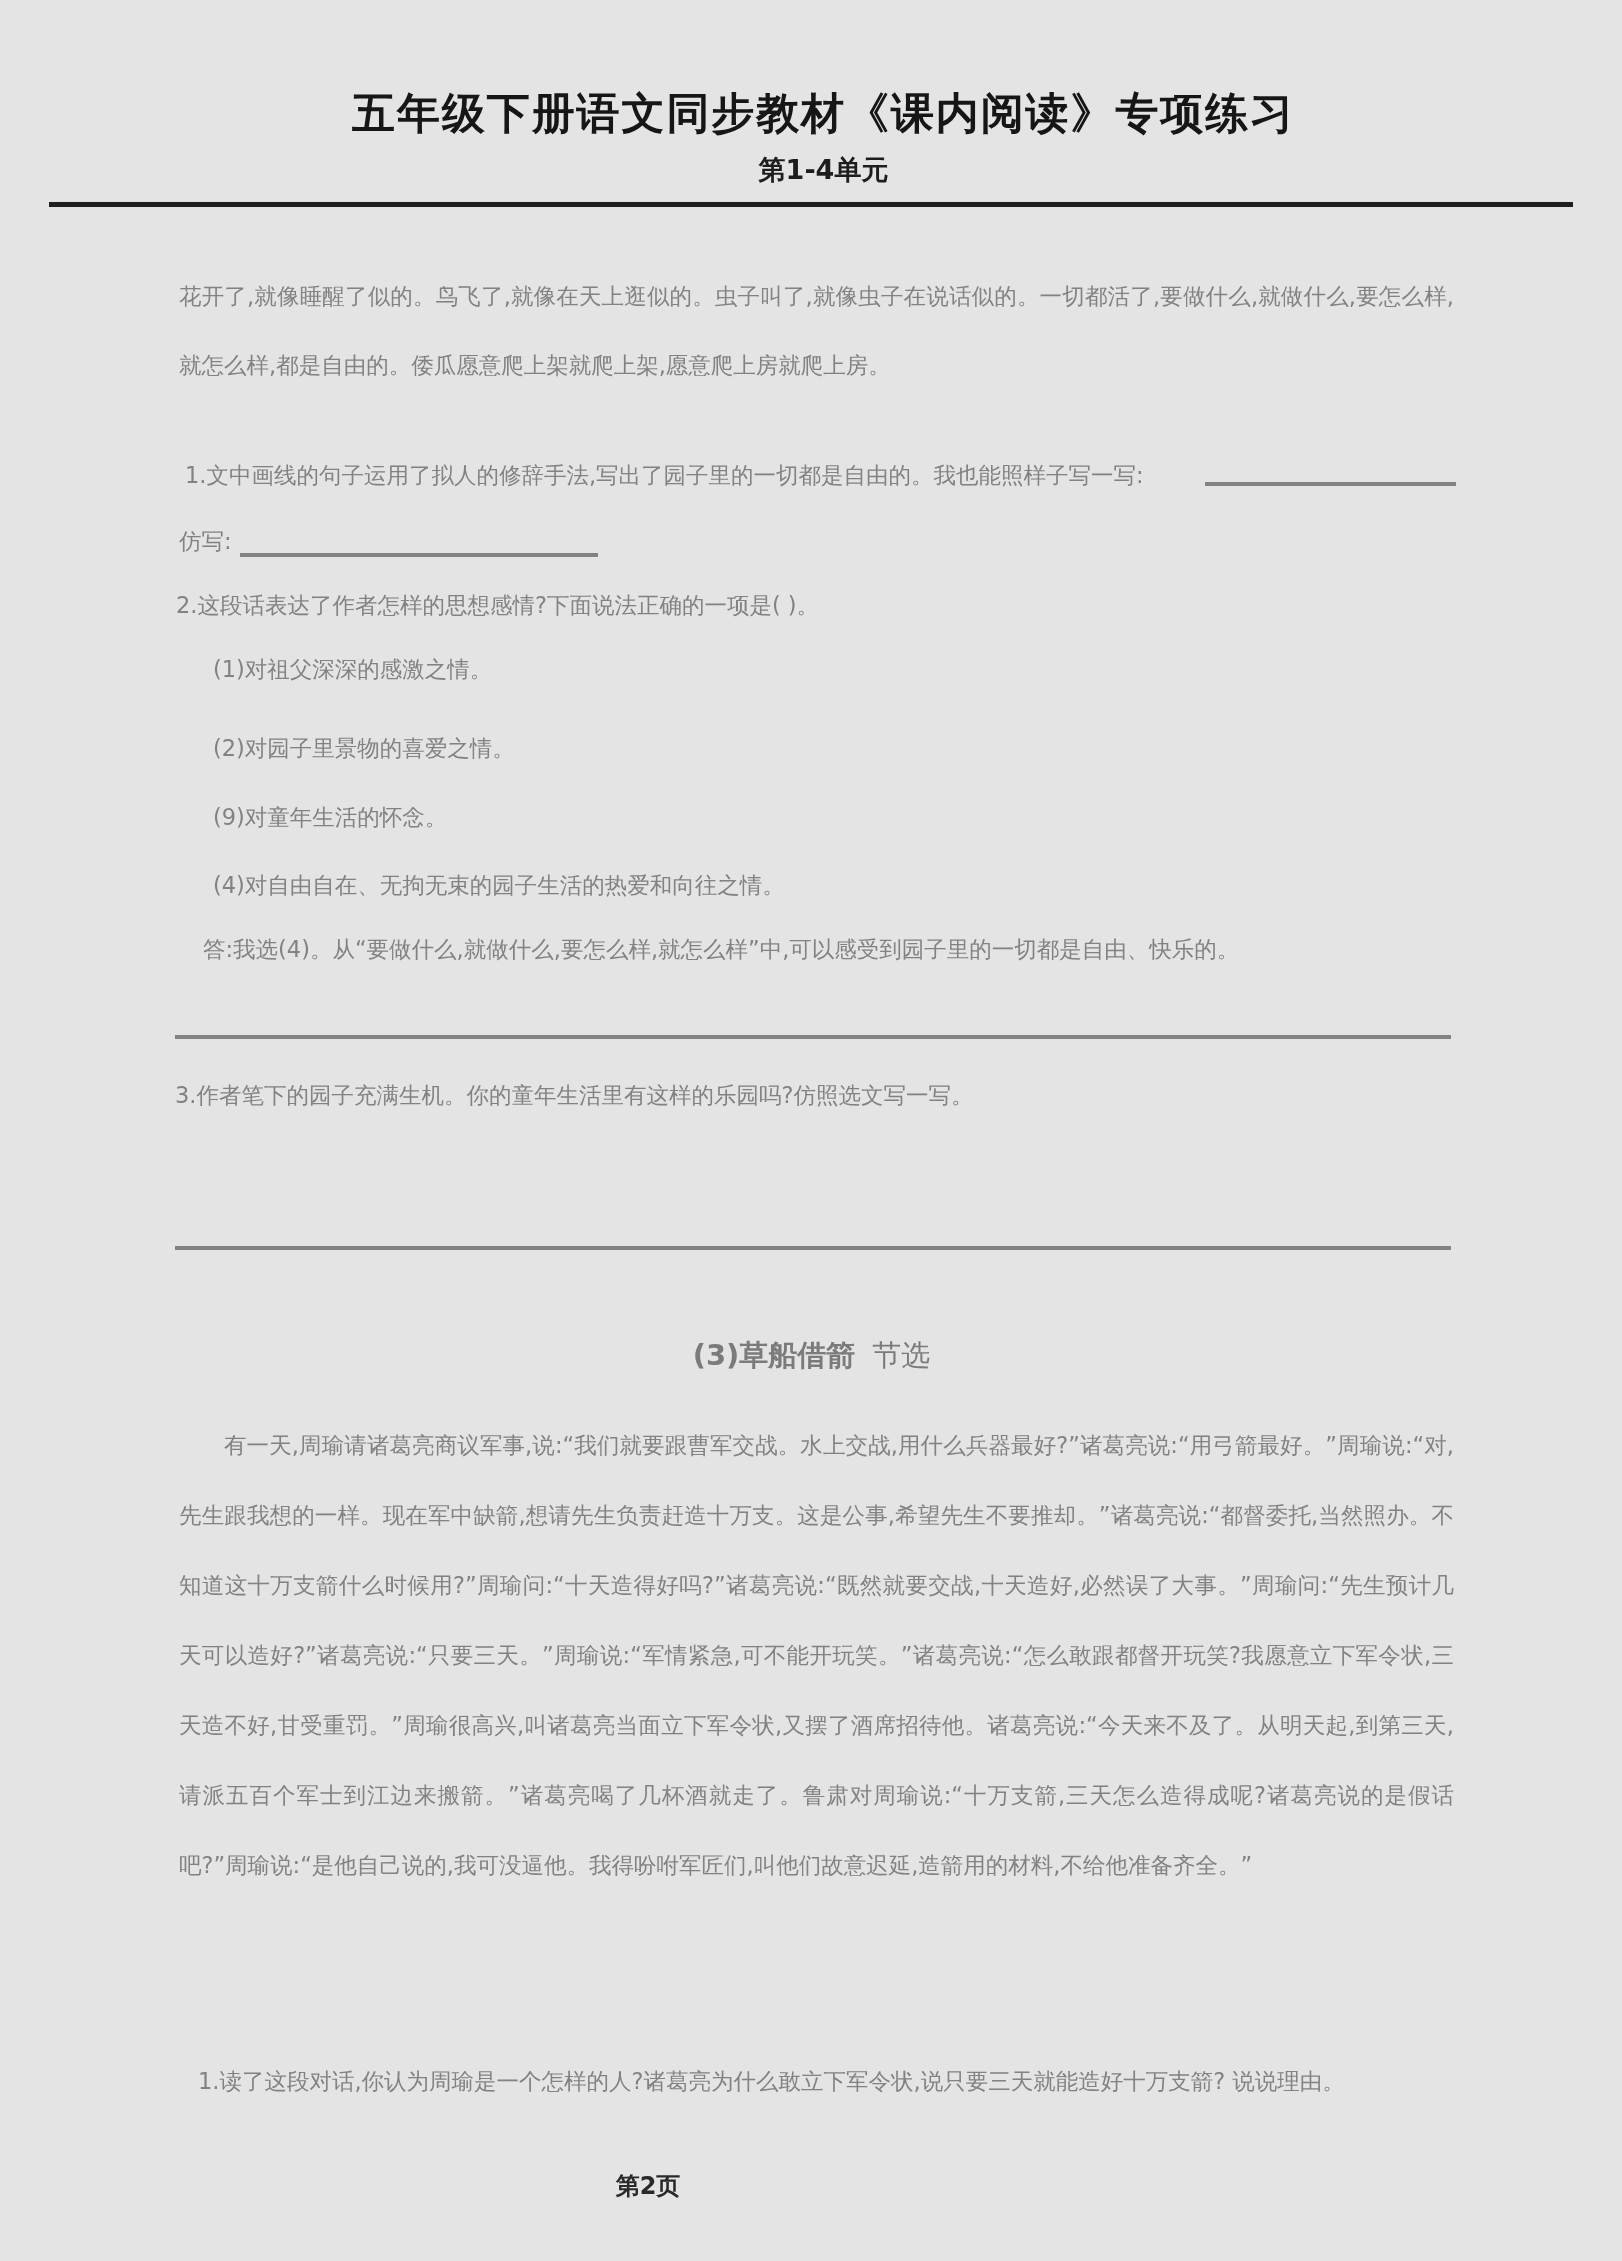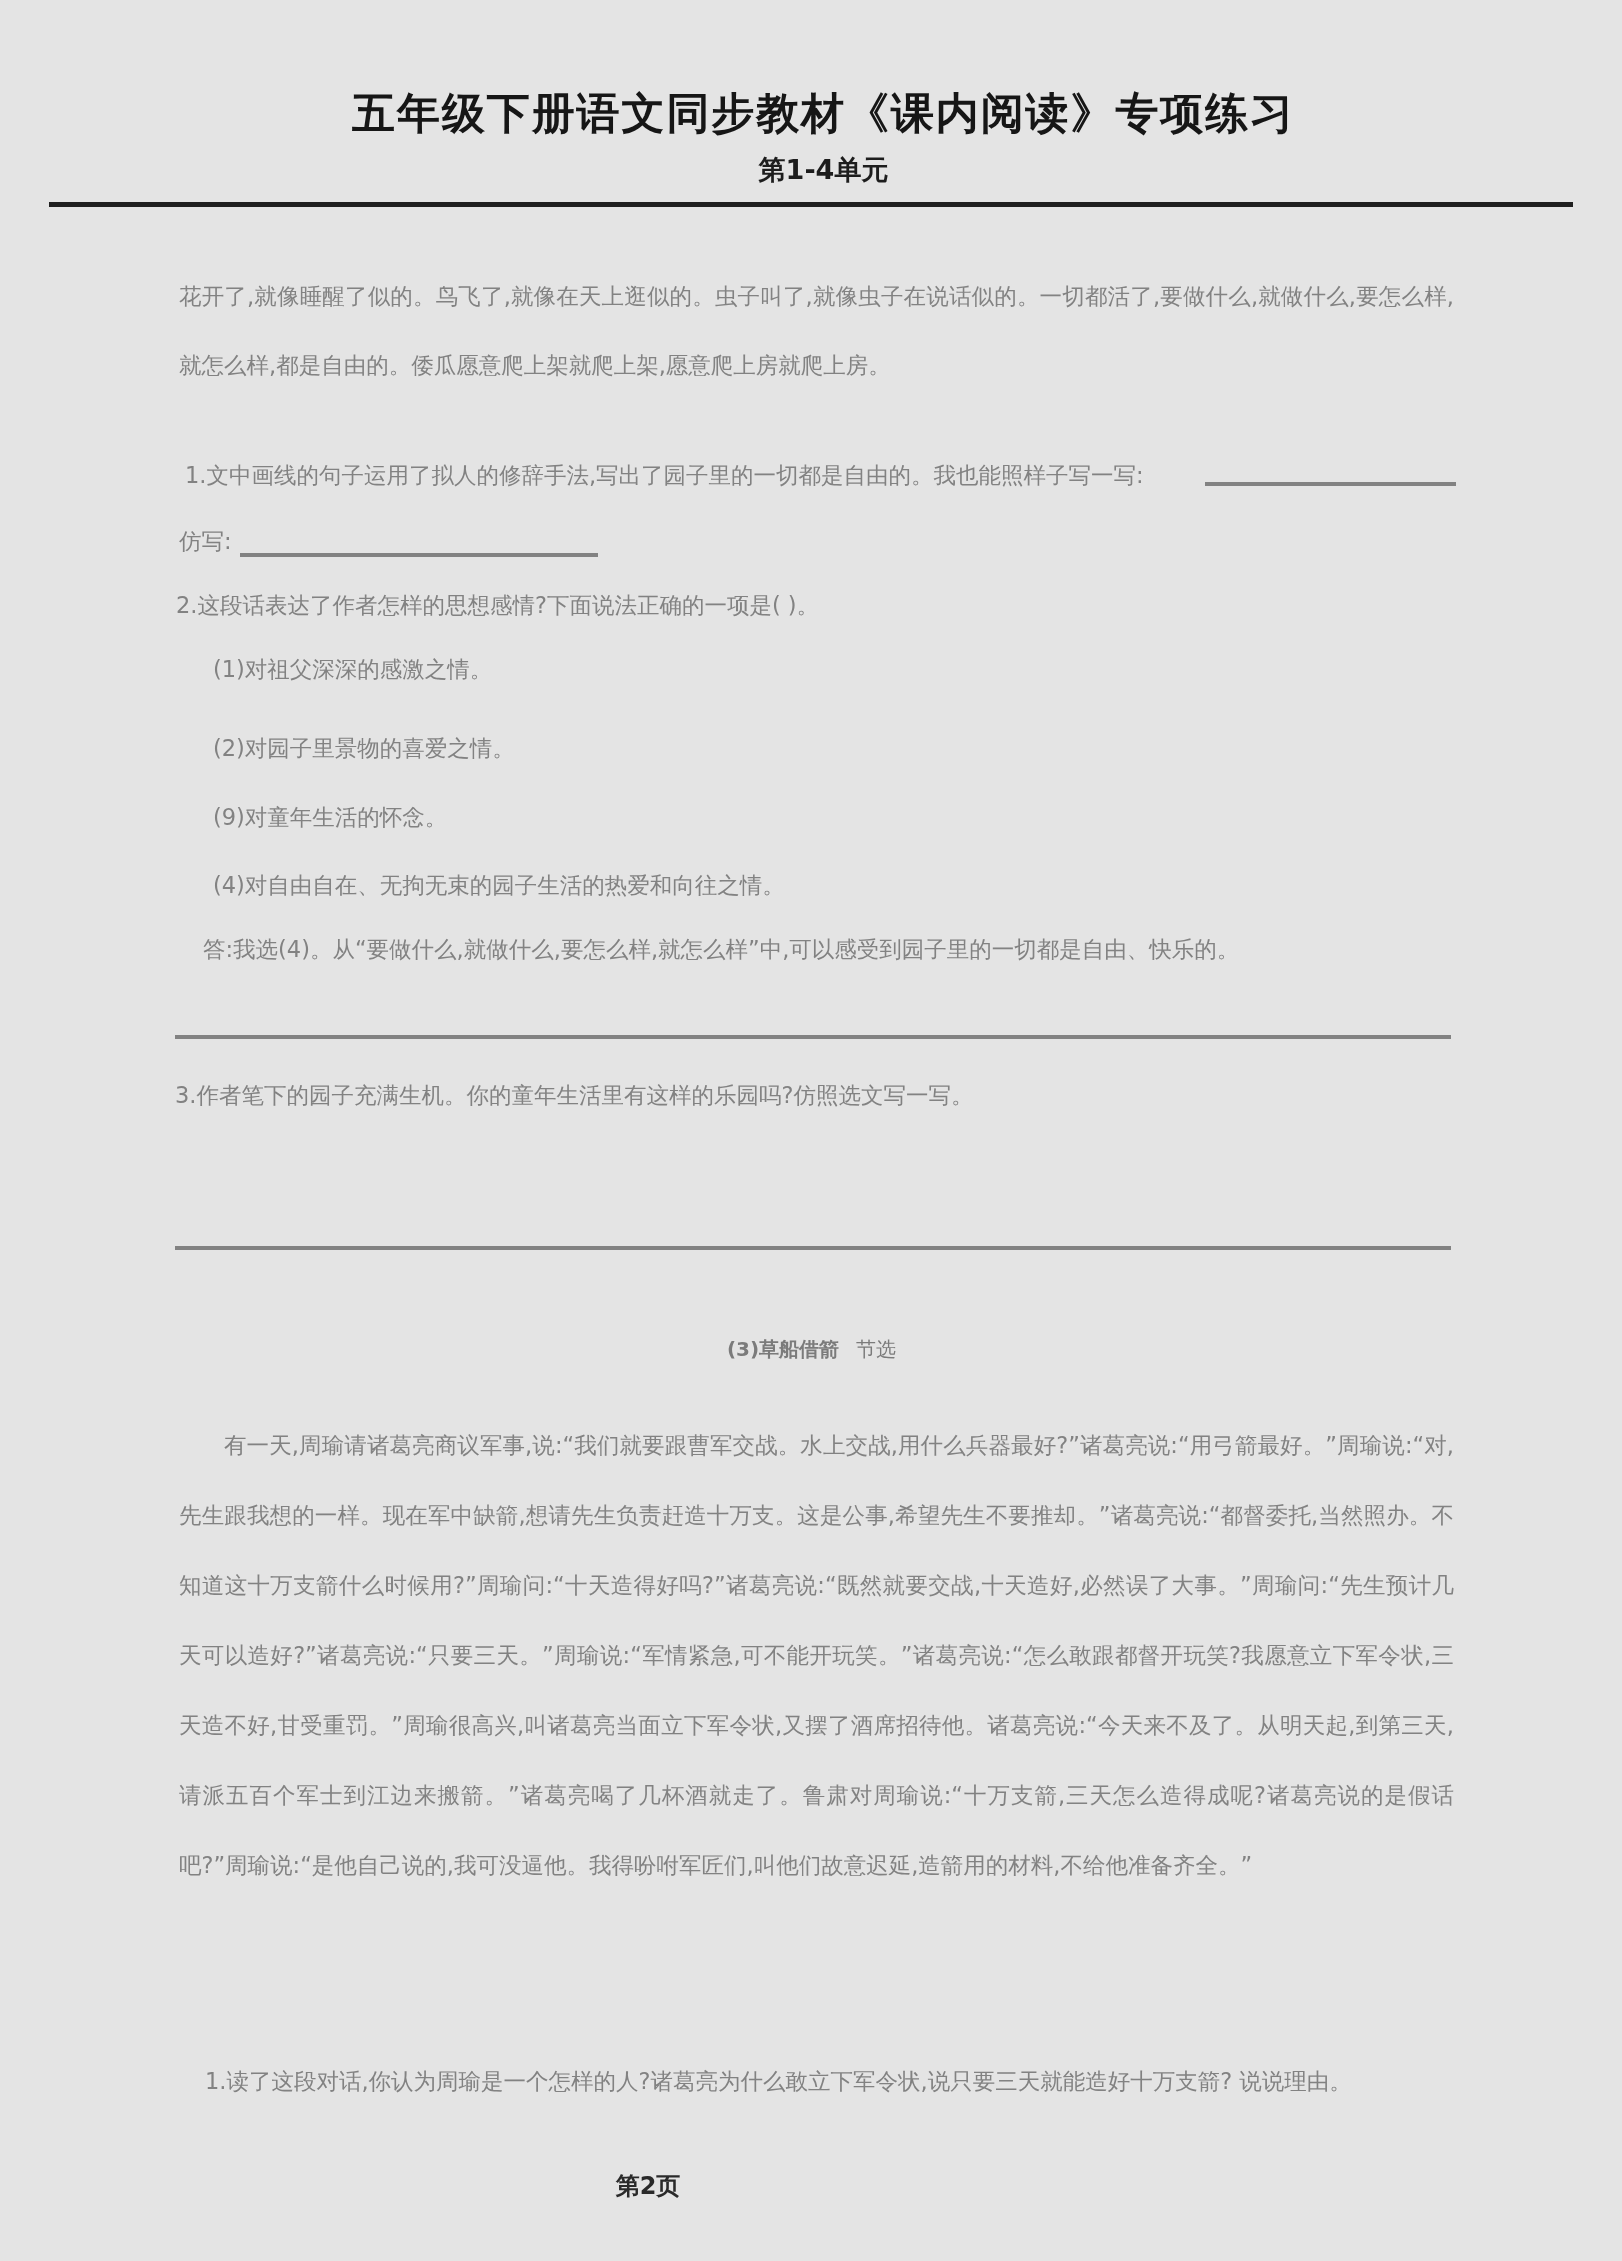--- a/index.html
+++ b/index.html
@@ -52,32 +52,32 @@
   .opt2{left:213px;top:735px;}
   .opt3{left:213px;top:804px;}
   .opt4{left:213px;top:872px;}
   .da{left:203px;top:936px;}
   .ansbar1{left:175px;top:1035px;width:1276px;height:4.2px;}
   .q3{left:175px;top:1082px;}
   .ansbar2{left:175px;top:1246px;width:1276px;height:4.2px;}
   .heading3{
     left:0;top:1336px;width:1623px;
     text-align:center;
-    font-size:20px;font-weight:bold;color:#7b7b7b;
+    font-size:29px;font-weight:bold;color:#7b7b7b;
     filter:blur(0.5px);
     white-space:nowrap;
   }
   .heading3 .hsuffix{font-weight:normal;margin-left:17px;}
   .passage{
     left:179px;top:1410px;width:1275px;
     text-align:justify;
     line-height:70px;
     text-indent:45px;
   }
-  .bottomq{left:205px;top:2068px;width:1258px;}
+  .bottomq{left:198px;top:2068px;width:1258px;}
   .pagenum{
     left:0;top:2170px;width:1296px;
     text-align:center;
     font-size:24px;font-weight:bold;color:#2a2a2a;
     filter:blur(0.4px);
   }
 </style>
 </head>
 <body>
 

